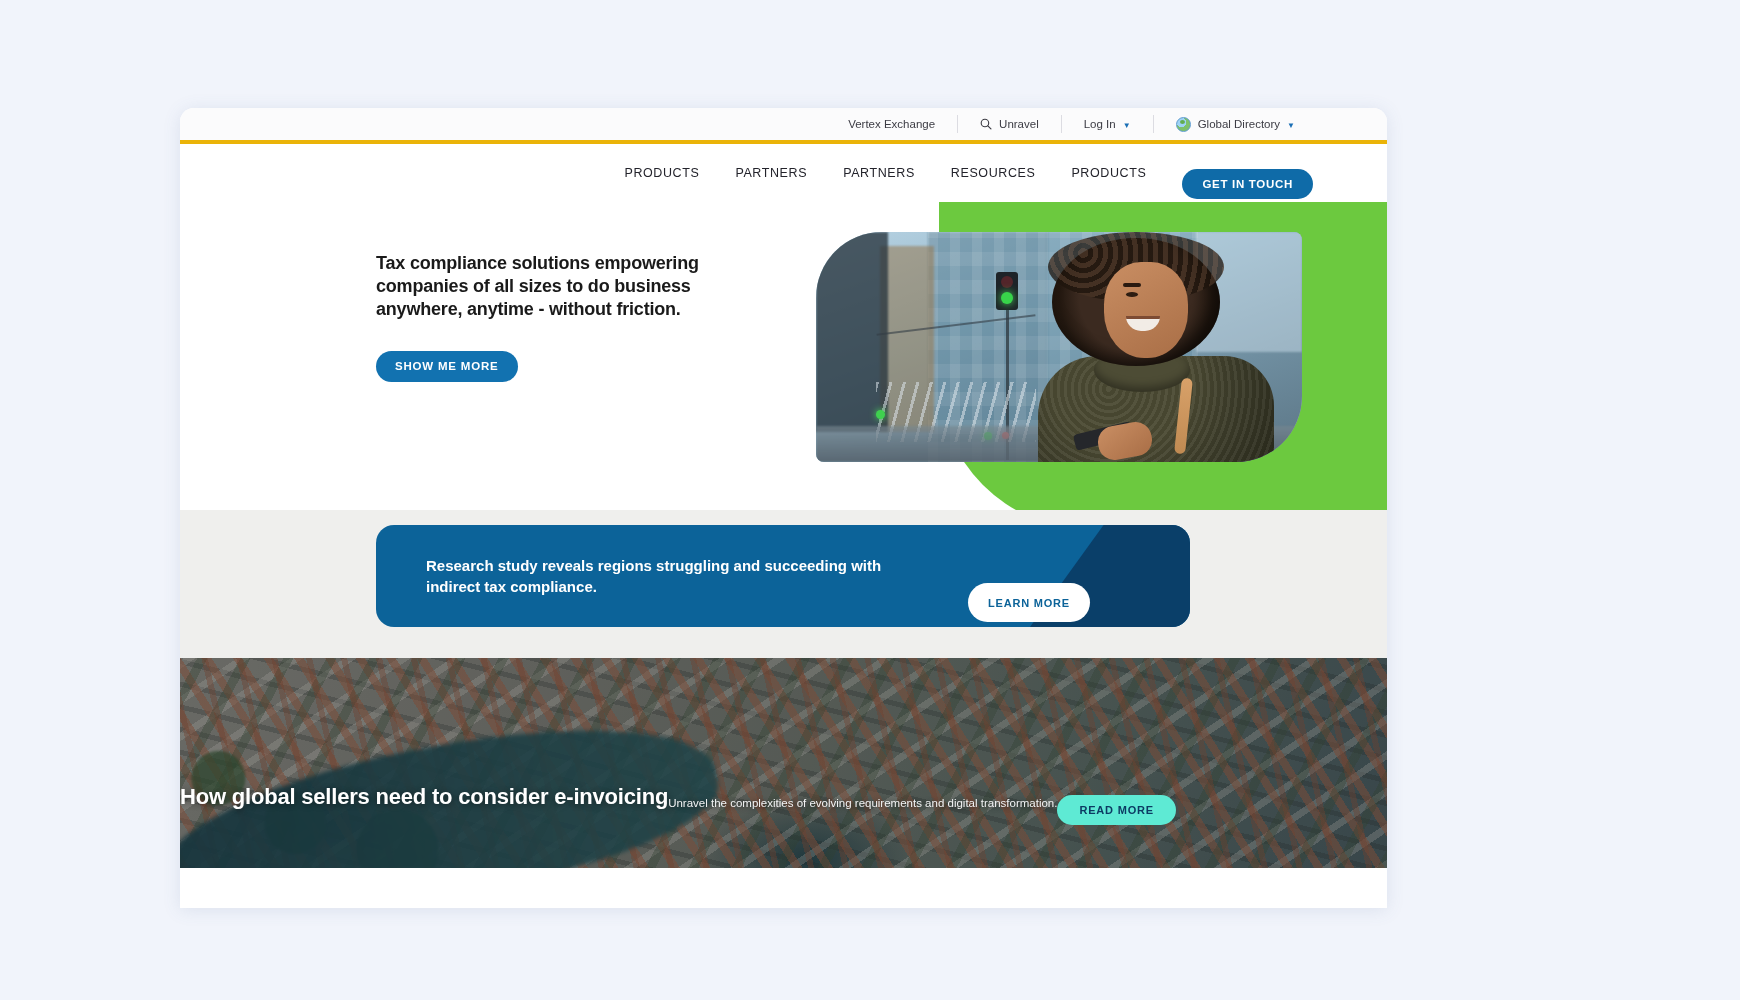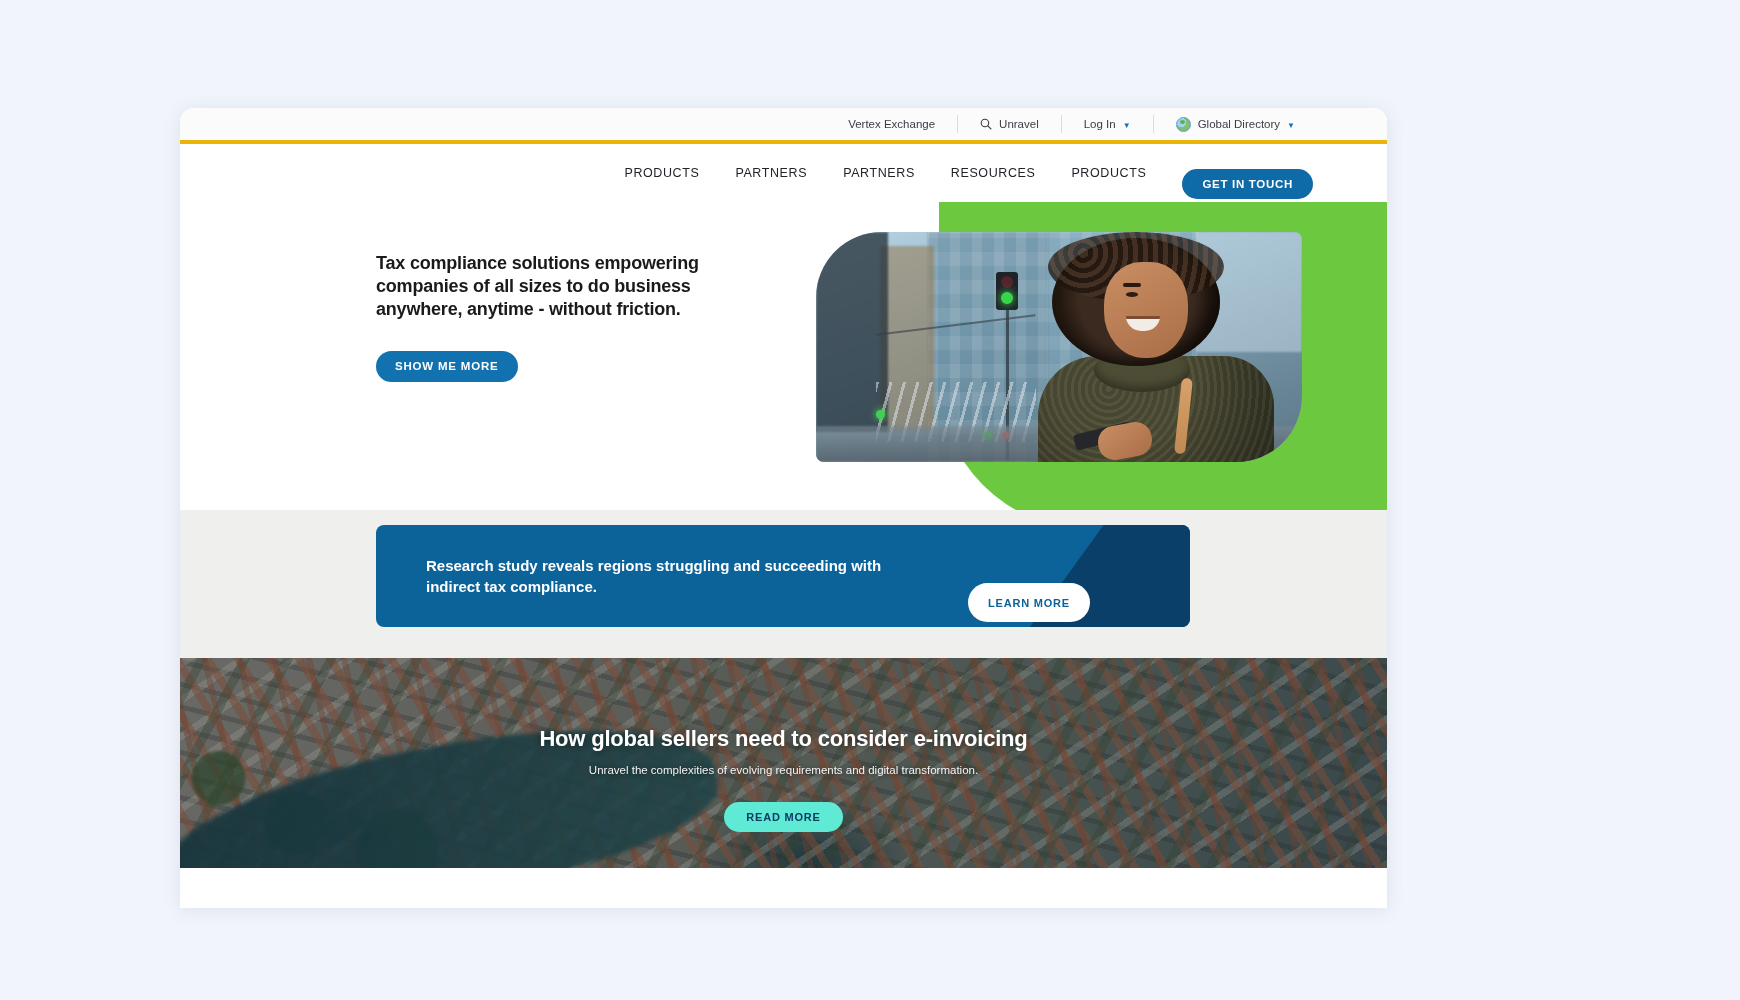--- a/index.html
+++ b/index.html
@@ -150,21 +150,21 @@
     font-size: 11.5px; font-weight: 700; letter-spacing: .8px;
     height: 31px; padding: 0 19px;
   }
 
   
   .band-gray { position: relative; height: 148px; background: #efefed; }
   .research-banner {
     position: absolute; left: 196px; top: 15px;
     width: 814px; height: 102px;
     background: #0c6399;
-    border-radius: 8px;
+    border-radius: 18px;
     overflow: hidden;
     display: flex; align-items: center;
   }
   .banner-wedge {
     position: absolute; right: 0; top: 0; width: 160px; height: 102px;
     background: #0a3f69;
     clip-path: polygon(46% 0, 100% 0, 100% 100%, 0 100%);
   }
   .banner-text {
     position: relative; margin-left: 50px; width: 470px;
@@ -195,21 +195,21 @@
        repeating-linear-gradient(-62deg, rgba(60,80,52,.35) 0 9px, rgba(0,0,0,0) 9px 38px); }
   .river { position:absolute; left:-20px; bottom:-28px; width:560px; height:150px;
      background: linear-gradient(100deg, rgba(22,62,70,.92), rgba(34,84,86,.85));
      border-radius: 50% 60% 40% 50%; transform: rotate(-12deg); filter: blur(2px); }
   .trees { position:absolute; left:0; bottom:0; width:640px; height:150px;
      background: radial-gradient(circle at 18% 70%, rgba(48,82,44,.85) 0 30px, transparent 32px),
                  radial-gradient(circle at 34% 88%, rgba(40,74,40,.8) 0 40px, transparent 42px),
                  radial-gradient(circle at 6% 40%, rgba(52,86,46,.7) 0 26px, transparent 28px);
      filter: blur(1px); }
   .aerial-scrim { position:absolute; inset:0; background: rgba(22,30,40,.30); }
-  .aerial-content { position:absolute; inset:0; display:flex; flex-direction:column;
+  .aerial-content { position:absolute; inset:0; display:flex; flex-direction:row;
      align-items:center; justify-content:flex-start; padding-top: 68px; }
   .aerial-h2 { color:#fff; font-size: 22px; font-weight: 700; letter-spacing:-.2px;
      text-shadow: 0 1px 6px rgba(0,0,0,.45); }
   .aerial-sub { color:#f2f3f4; font-size: 11.5px; margin-top: 12px;
      text-shadow: 0 1px 5px rgba(0,0,0,.5); }
   .btn-read { background:#5eead4; color:#0c3b63; margin-top: 26px;
      font-size: 11px; font-weight: 700; letter-spacing:.8px; height: 30px; padding: 0 22px; }
 </style>
 </head>
 <body>

